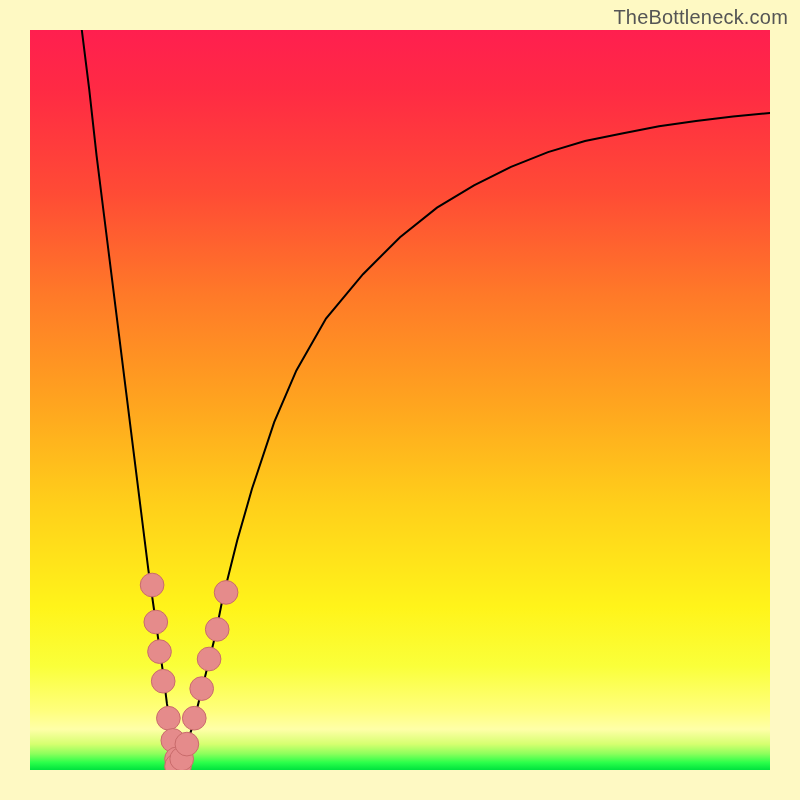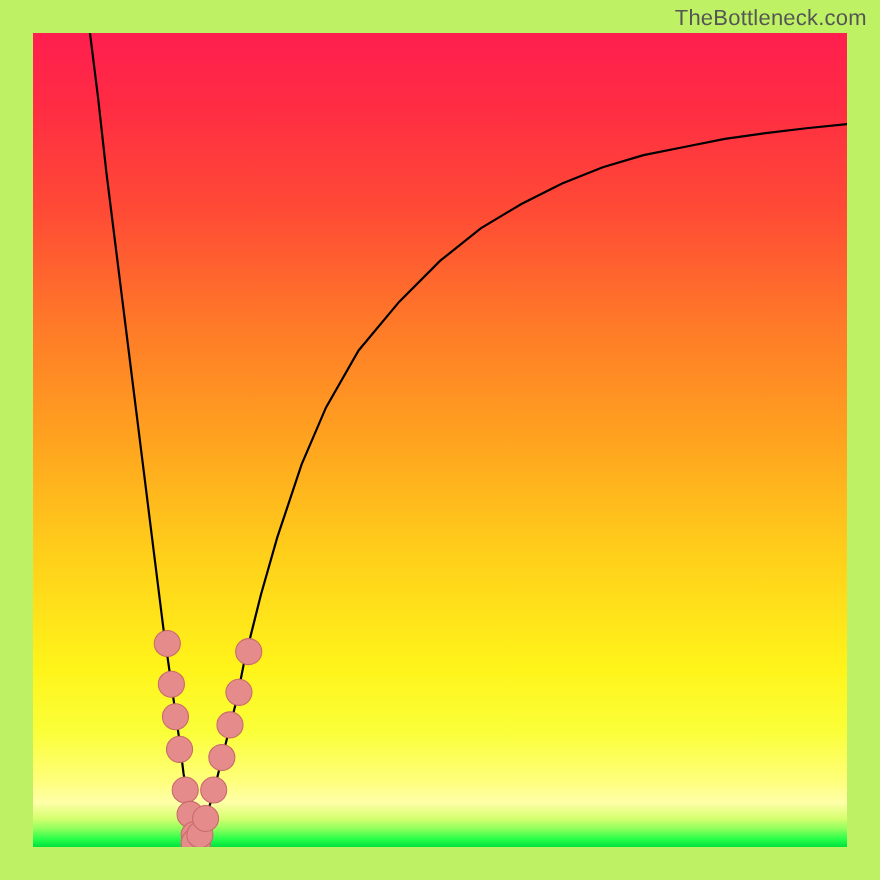--- a/index.html
+++ b/index.html
@@ -8,21 +8,21 @@
     width: 800px;
     height: 800px;
     overflow: hidden;
     background: #000;
     font-family: Arial, Helvetica, sans-serif;
   }
   .frame {
     position: relative;
     width: 800px;
     height: 800px;
-    background: #bef264;
+    background: #fef9c3;
   }
   .plot-area {
     position: absolute;
     left: 30px;
     top: 30px;
     width: 740px;
     height: 740px;
     background: linear-gradient(to bottom,
       #ff1f4f 0%,
       #ff2a44 8%,

